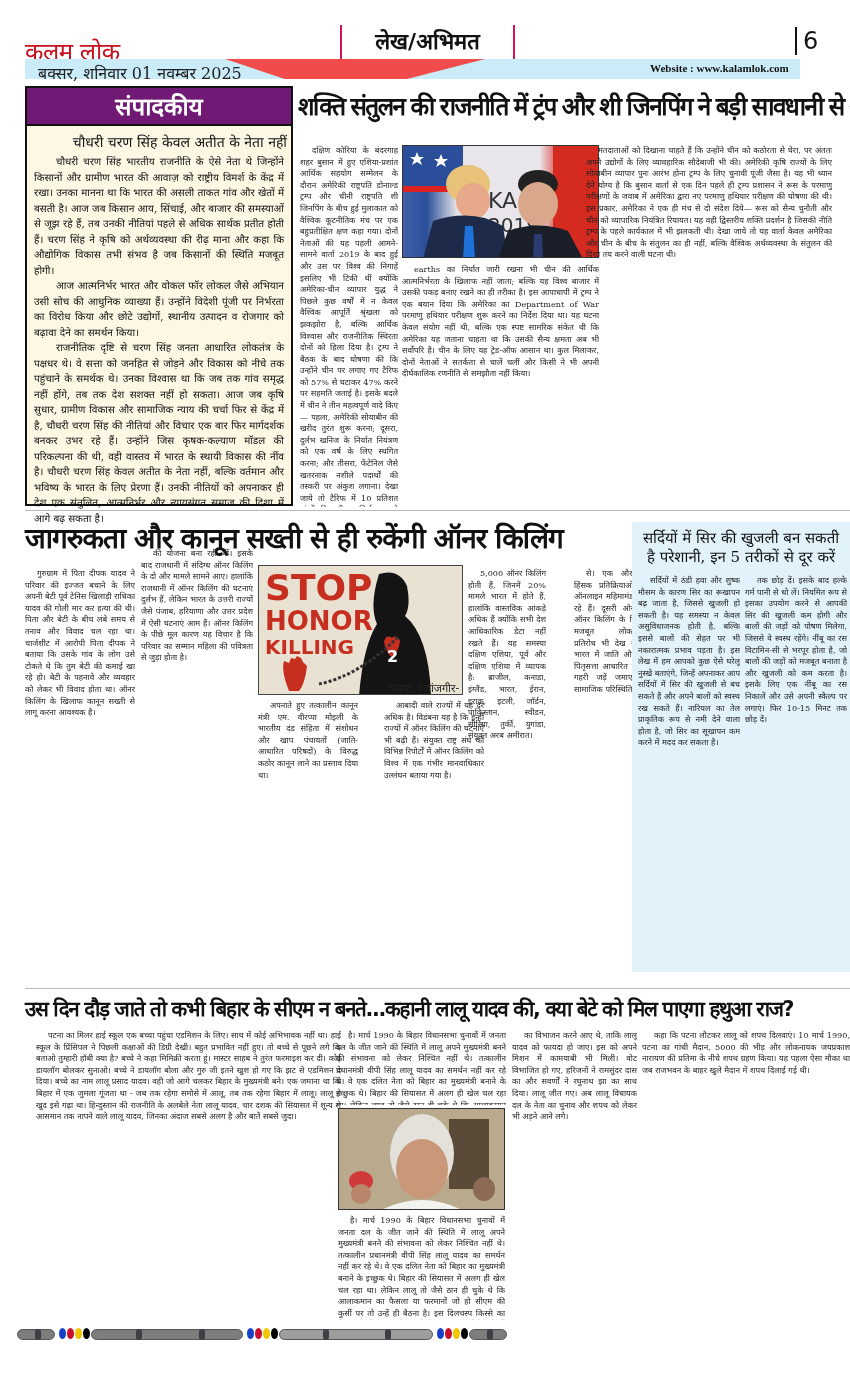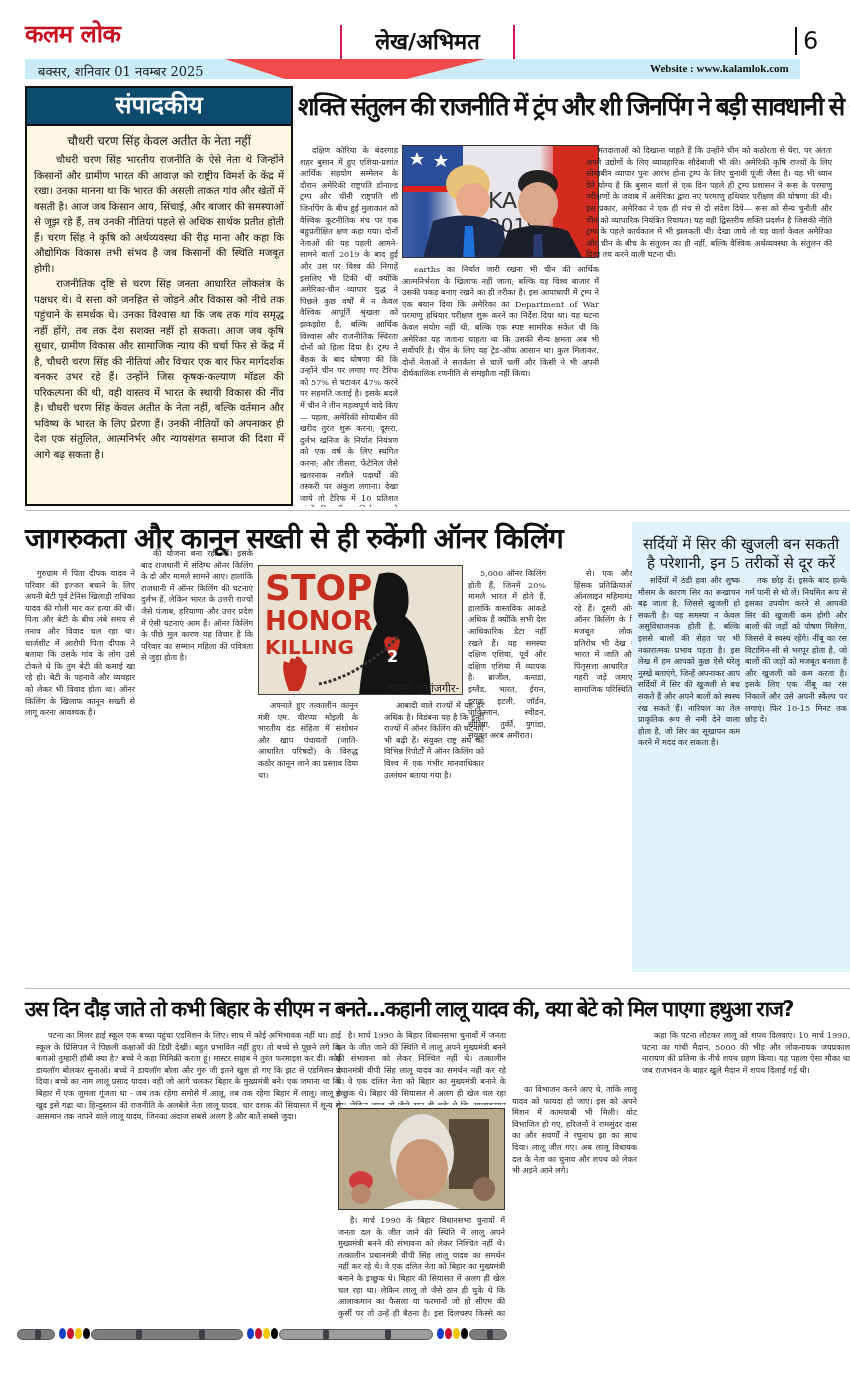--- a/index.html
+++ b/index.html
@@ -1,41 +1,41 @@
 <!DOCTYPE html>
 <html><head>
 <meta charset="utf-8">
 <style>
   *{box-sizing:border-box;margin:0;padding:0}
   html,body{width:850px;height:1375px;background:#fff;overflow:hidden}
   body{position:relative;font-family:"DejaVu Serif",serif;color:#1a1a1a}
   .abs{position:absolute}
   
-  #brand{left:25px;top:16px;font-family:"DejaVu Sans",sans-serif;font-weight:bold;font-size:24px;color:#c8101e;letter-spacing:-0.5px}
+  #brand{left:25px;top:34px;font-family:"DejaVu Sans",sans-serif;font-weight:normal;font-size:24px;color:#c8101e;letter-spacing:-0.5px}
   #section-box{left:340px;top:25px;width:175px;height:34px;border-left:2px solid #d4145a;border-right:2px solid #d4145a;text-align:center;font-family:"DejaVu Sans",sans-serif;font-weight:bold;font-size:22px;color:#111;line-height:34px}
   #pageno{left:795px;top:27px;font-family:"DejaVu Sans",sans-serif;font-size:24px;color:#111;border-left:2px solid #111;padding-left:6px;line-height:28px}
   #band{left:25px;top:59px;width:775px;height:20px;background:#c9ecf8}
   #band-red{left:225px;top:59px;width:260px;height:20px;background:#f24b4b;clip-path:polygon(0 0,100% 0,70% 100%,23% 100%)}
-  #dateline{left:38px;top:62px;font-size:13px;color:#222}
+  #dateline{left:38px;top:62px;font-size:16px;color:#222}
   #website{left:650px;top:62px;font-family:"Liberation Serif",serif;font-weight:bold;font-size:11px;color:#111}
   
   #editorial{left:25px;top:86px;width:268px;height:420px;border:2px solid #111;background:#fdf8e4}
   #editorial-head{background:#2c2f8f;color:#fff;text-align:center;font-family:"DejaVu Sans",sans-serif;font-weight:bold;font-size:24px;height:38px;line-height:38px;border-bottom:2px solid #111}
-  #editorial-title{text-align:center;font-size:12px;margin:6px 4px 3px;color:#111}
+  #editorial-title{text-align:right;font-size:14px;margin:6px 4px 3px;color:#111}
   .ed-text{font-size:10.2px;line-height:15.5px;text-align:justify;padding:0 7px;text-indent:22px;color:#111}
   
   #h1{left:298px;top:88px;width:552px;font-family:"DejaVu Sans Condensed","DejaVu Sans",sans-serif;font-weight:bold;font-size:25px;letter-spacing:-1.6px;white-space:nowrap;color:#111;transform:scaleX(0.97);transform-origin:left}
   .col{position:absolute;font-size:8.1px;line-height:11.6px;text-align:justify;color:#222;overflow:hidden}
   .col p{text-indent:12px}
   #photo1{left:402px;top:145px;width:197px;height:113px;background:linear-gradient(90deg,#3f62a8 0%,#2a4e9a 12%,#e8e6ea 28%,#e8e6ea 70%,#d92b22 82%,#c41e1a 100%);border:1px solid #333;overflow:hidden}
   
   #h2{left:25px;top:518px;font-family:"DejaVu Sans",sans-serif;font-weight:bold;font-size:28px;letter-spacing:-1px;color:#111;white-space:nowrap}
   #photo2{left:258px;top:565px;width:205px;height:130px;background:#e7dfd1;border:1px solid #444;overflow:hidden}
   #sidebox{left:632px;top:522px;width:218px;height:450px;background:#e1f2fb}
-  #side-title{text-align:center;font-size:15px;line-height:19px;padding:13px 6px 6px;color:#111;font-family:"DejaVu Serif",serif}
+  #side-title{text-align:center;font-size:15px;line-height:19px;padding:7px 6px 6px;color:#111;font-family:"DejaVu Serif",serif}
   
   #h3{left:25px;top:994px;font-family:"DejaVu Sans",sans-serif;font-weight:bold;font-size:20.5px;letter-spacing:-1.3px;color:#111;white-space:nowrap}
   #photo3{left:338px;top:1108px;width:167px;height:102px;background:linear-gradient(90deg,#8e8f7a,#c9b79a 45%,#d8c8a8 60%,#7c7764);border:1px solid #333;overflow:hidden}
   .rule{position:absolute;background:#bbb}
   
   #footer{left:15px;top:1326px;width:820px;height:18px}
   .pill{position:absolute;height:11px;top:3px;background:#7d7d7d;border-radius:6px;border:1px solid #555}
   .knob{position:absolute;top:-1px;width:6px;height:11px;border-radius:3px;background:#3e3e45}
   .dot{position:absolute;top:2px;width:7px;height:11px;border-radius:50%}
 </style>
@@ -44,23 +44,24 @@
 
 <div class="abs" id="brand" style="color: rgb(200, 16, 30);">कलम लोक</div>
 <div class="abs" id="section-box">लेख/अभिमत</div>
 <div class="abs" id="pageno">6</div>
 <div class="abs" id="band" style="background: rgb(201, 236, 248);"></div>
 <div class="abs" id="band-red" style="background: rgb(242, 75, 75);"></div>
 <div class="abs" id="dateline">बक्सर, शनिवार 01 नवम्बर 2025</div>
 <div class="abs" id="website">Website : www.kalamlok.com</div>
 
 <div class="abs" id="editorial">
-  <div id="editorial-head" style="background: #0c4a6e; font-family: Liberation Mono, monospace;">संपादकीय</div>
+  <div id="editorial-head" style="background: #701a75;">संपादकीय</div>
   <div id="editorial-title">चौधरी चरण सिंह केवल अतीत के नेता नहीं</div>
   <p class="ed-text">चौधरी चरण सिंह भारतीय राजनीति के ऐसे नेता थे जिन्होंने किसानों और ग्रामीण भारत की आवाज़ को राष्ट्रीय विमर्श के केंद्र में रखा। उनका मानना था कि भारत की असली ताकत गांव और खेतों में बसती है। आज जब किसान आय, सिंचाई, और बाजार की समस्याओं से जूझ रहे हैं, तब उनकी नीतियां पहले से अधिक सार्थक प्रतीत होती हैं। चरण सिंह ने कृषि को अर्थव्यवस्था की रीढ़ माना और कहा कि औद्योगिक विकास तभी संभव है जब किसानों की स्थिति मजबूत होगी।</p>
+  <p class="ed-text">आज आत्मनिर्भर भारत और वोकल फॉर लोकल जैसे अभियान उसी सोच की आधुनिक व्याख्या हैं। उन्होंने विदेशी पूंजी पर निर्भरता का विरोध किया और छोटे उद्योगों, स्थानीय उत्पादन व रोजगार को बढ़ावा देने का समर्थन किया।</p>
   <p class="ed-text">राजनीतिक दृष्टि से चरण सिंह जनता आधारित लोकतंत्र के पक्षधर थे। वे सत्ता को जनहित से जोड़ने और विकास को नीचे तक पहुंचाने के समर्थक थे। उनका विश्वास था कि जब तक गांव समृद्ध नहीं होंगे, तब तक देश सशक्त नहीं हो सकता। आज जब कृषि सुधार, ग्रामीण विकास और सामाजिक न्याय की चर्चा फिर से केंद्र में है, चौधरी चरण सिंह की नीतियां और विचार एक बार फिर मार्गदर्शक बनकर उभर रहे हैं। उन्होंने जिस कृषक-कल्याण मॉडल की परिकल्पना की थी, वही वास्तव में भारत के स्थायी विकास की नींव है। चौधरी चरण सिंह केवल अतीत के नेता नहीं, बल्कि वर्तमान और भविष्य के भारत के लिए प्रेरणा हैं। उनकी नीतियों को अपनाकर ही देश एक संतुलित, आत्मनिर्भर और न्यायसंगत समाज की दिशा में आगे बढ़ सकता है।</p>
 </div>
 
 <div class="abs" id="h1">शक्ति संतुलन की राजनीति में ट्रंप और शी जिनपिंग ने बड़ी सावधानी से अपनी चालें चलीं</div>
 <div class="col" style="left:300px;top:145px;width:98px;height:362px">
     <p>दक्षिण कोरिया के बंदरगाह शहर बुसान में हुए एशिया-प्रशांत आर्थिक सहयोग सम्मेलन के दौरान अमेरिकी राष्ट्रपति डोनाल्ड ट्रम्प और चीनी राष्ट्रपति शी जिनपिंग के बीच हुई मुलाकात को वैश्विक कूटनीतिक मंच पर एक बहुप्रतीक्षित क्षण कहा गया। दोनों नेताओं की यह पहली आमने-सामने वार्ता 2019 के बाद हुई और उस पर विश्व की निगाहें इसलिए भी टिकी थीं क्योंकि अमेरिका-चीन व्यापार युद्ध ने पिछले कुछ वर्षों में न केवल वैश्विक आपूर्ति श्रृंखला को झकझोरा है, बल्कि आर्थिक विश्वास और राजनीतिक स्थिरता दोनों को हिला दिया है। ट्रम्प ने बैठक के बाद घोषणा की कि उन्होंने चीन पर लगाए गए टैरिफ को 57% से घटाकर 47% करने पर सहमति जताई है। इसके बदले में चीन ने तीन महत्वपूर्ण वादे किए— पहला, अमेरिकी सोयाबीन की खरीद तुरंत शुरू करना; दूसरा, दुर्लभ खनिज के निर्यात नियंत्रण को एक वर्ष के लिए स्थगित करना; और तीसरा, फेंटेनिल जैसे खतरनाक नशीले पदार्थों की तस्करी पर अंकुश लगाना। देखा जाये तो टैरिफ में 10 प्रतिशत अंकों की कमी का निर्णय, अपने आप में, आर्थिक दृष्टि से सीमित प्रभाव वाला कदम है। शी जिनपिंग ने अपने हिस्से की रियायतें ऐसे सौंपीं जो सीधे-सीधे चीन के हितों पर चोट नहीं करतीं।</p>
   </div>
 <div class="abs" id="photo1">
   <svg width="197" height="113" viewBox="0 0 197 113">
     <rect x="0" y="0" width="60" height="40" fill="#2a4e9a"></rect>
@@ -148,21 +149,21 @@
     <ellipse cx="83" cy="60" rx="26" ry="30" fill="#c89878"></ellipse>
     <path d="M40,102 Q83,80 125,102 Z" fill="#f2f2ee"></path>
     <ellipse cx="22" cy="72" rx="12" ry="10" fill="#d03a3a"></ellipse>
     <ellipse cx="22" cy="85" rx="10" ry="10" fill="#b8866a"></ellipse>
     <ellipse cx="145" cy="80" rx="11" ry="12" fill="#8b6b55"></ellipse>
   </svg>
 </div>
 <div class="col" style="left:338px;top:1215px;width:167px;height:105px">
     <p>है। मार्च 1990 के बिहार विधानसभा चुनावों में जनता दल के जीत जाने की स्थिति में लालू अपने मुख्यमंत्री बनने की संभावना को लेकर निश्चित नहीं थे। तत्कालीन प्रधानमंत्री वीपी सिंह लालू यादव का समर्थन नहीं कर रहे थे। वे एक दलित नेता को बिहार का मुख्यमंत्री बनाने के इच्छुक थे। बिहार की सियासत में अलग ही खेल चल रहा था। लेकिन लालू तो जैसे ठान ही चुके थे कि आलाकमान का फैसला या फरमानों जो हो सीएम की कुर्सी पर तो उन्हें ही बैठना है। इस दिलचस्प किस्से का जिक्र संकर्षण ठाकुर ने अपनी किताब 'द ब्रदर्स बिहारी' में किया है।</p>
   </div>
-<div class="col" style="left:512px;top:1084px;width:125px;height:290px">
+<div class="col" style="left:512px;top:1030px;width:125px;height:290px">
     <p>का विभाजन करने आए थे, ताकि लालू यादव को फायदा हो जाए। इस को अपने मिशन में कामयाबी भी मिली। वोट विभाजित हो गए, हरिजनों ने रामसुंदर दास का और सवर्णों ने रघुनाथ झा का साथ दिया। लालू जीत गए। अब लालू विधायक दल के नेता का चुनाव और शपथ को लेकर भी अड़ने आने लगे।</p>
   </div>
 <div class="col" style="left:642px;top:1030px;width:208px;height:290px">
     <p>कहा कि पटना लौटकर लालू को शपथ दिलवाएं। 10 मार्च 1990, पटना का गांधी मैदान, 5000 की भीड़ और लोकनायक जयप्रकाश नारायण की प्रतिमा के नीचे शपथ ग्रहण किया। यह पहला ऐसा मौका था जब राजभवन के बाहर खुले मैदान में शपथ दिलाई गई थी।</p>
   </div>
 
 <div class="abs" id="footer">
   <div class="pill" style="left:2px;width:38px">
       <div class="knob" style="left:17px"></div>
     </div>

